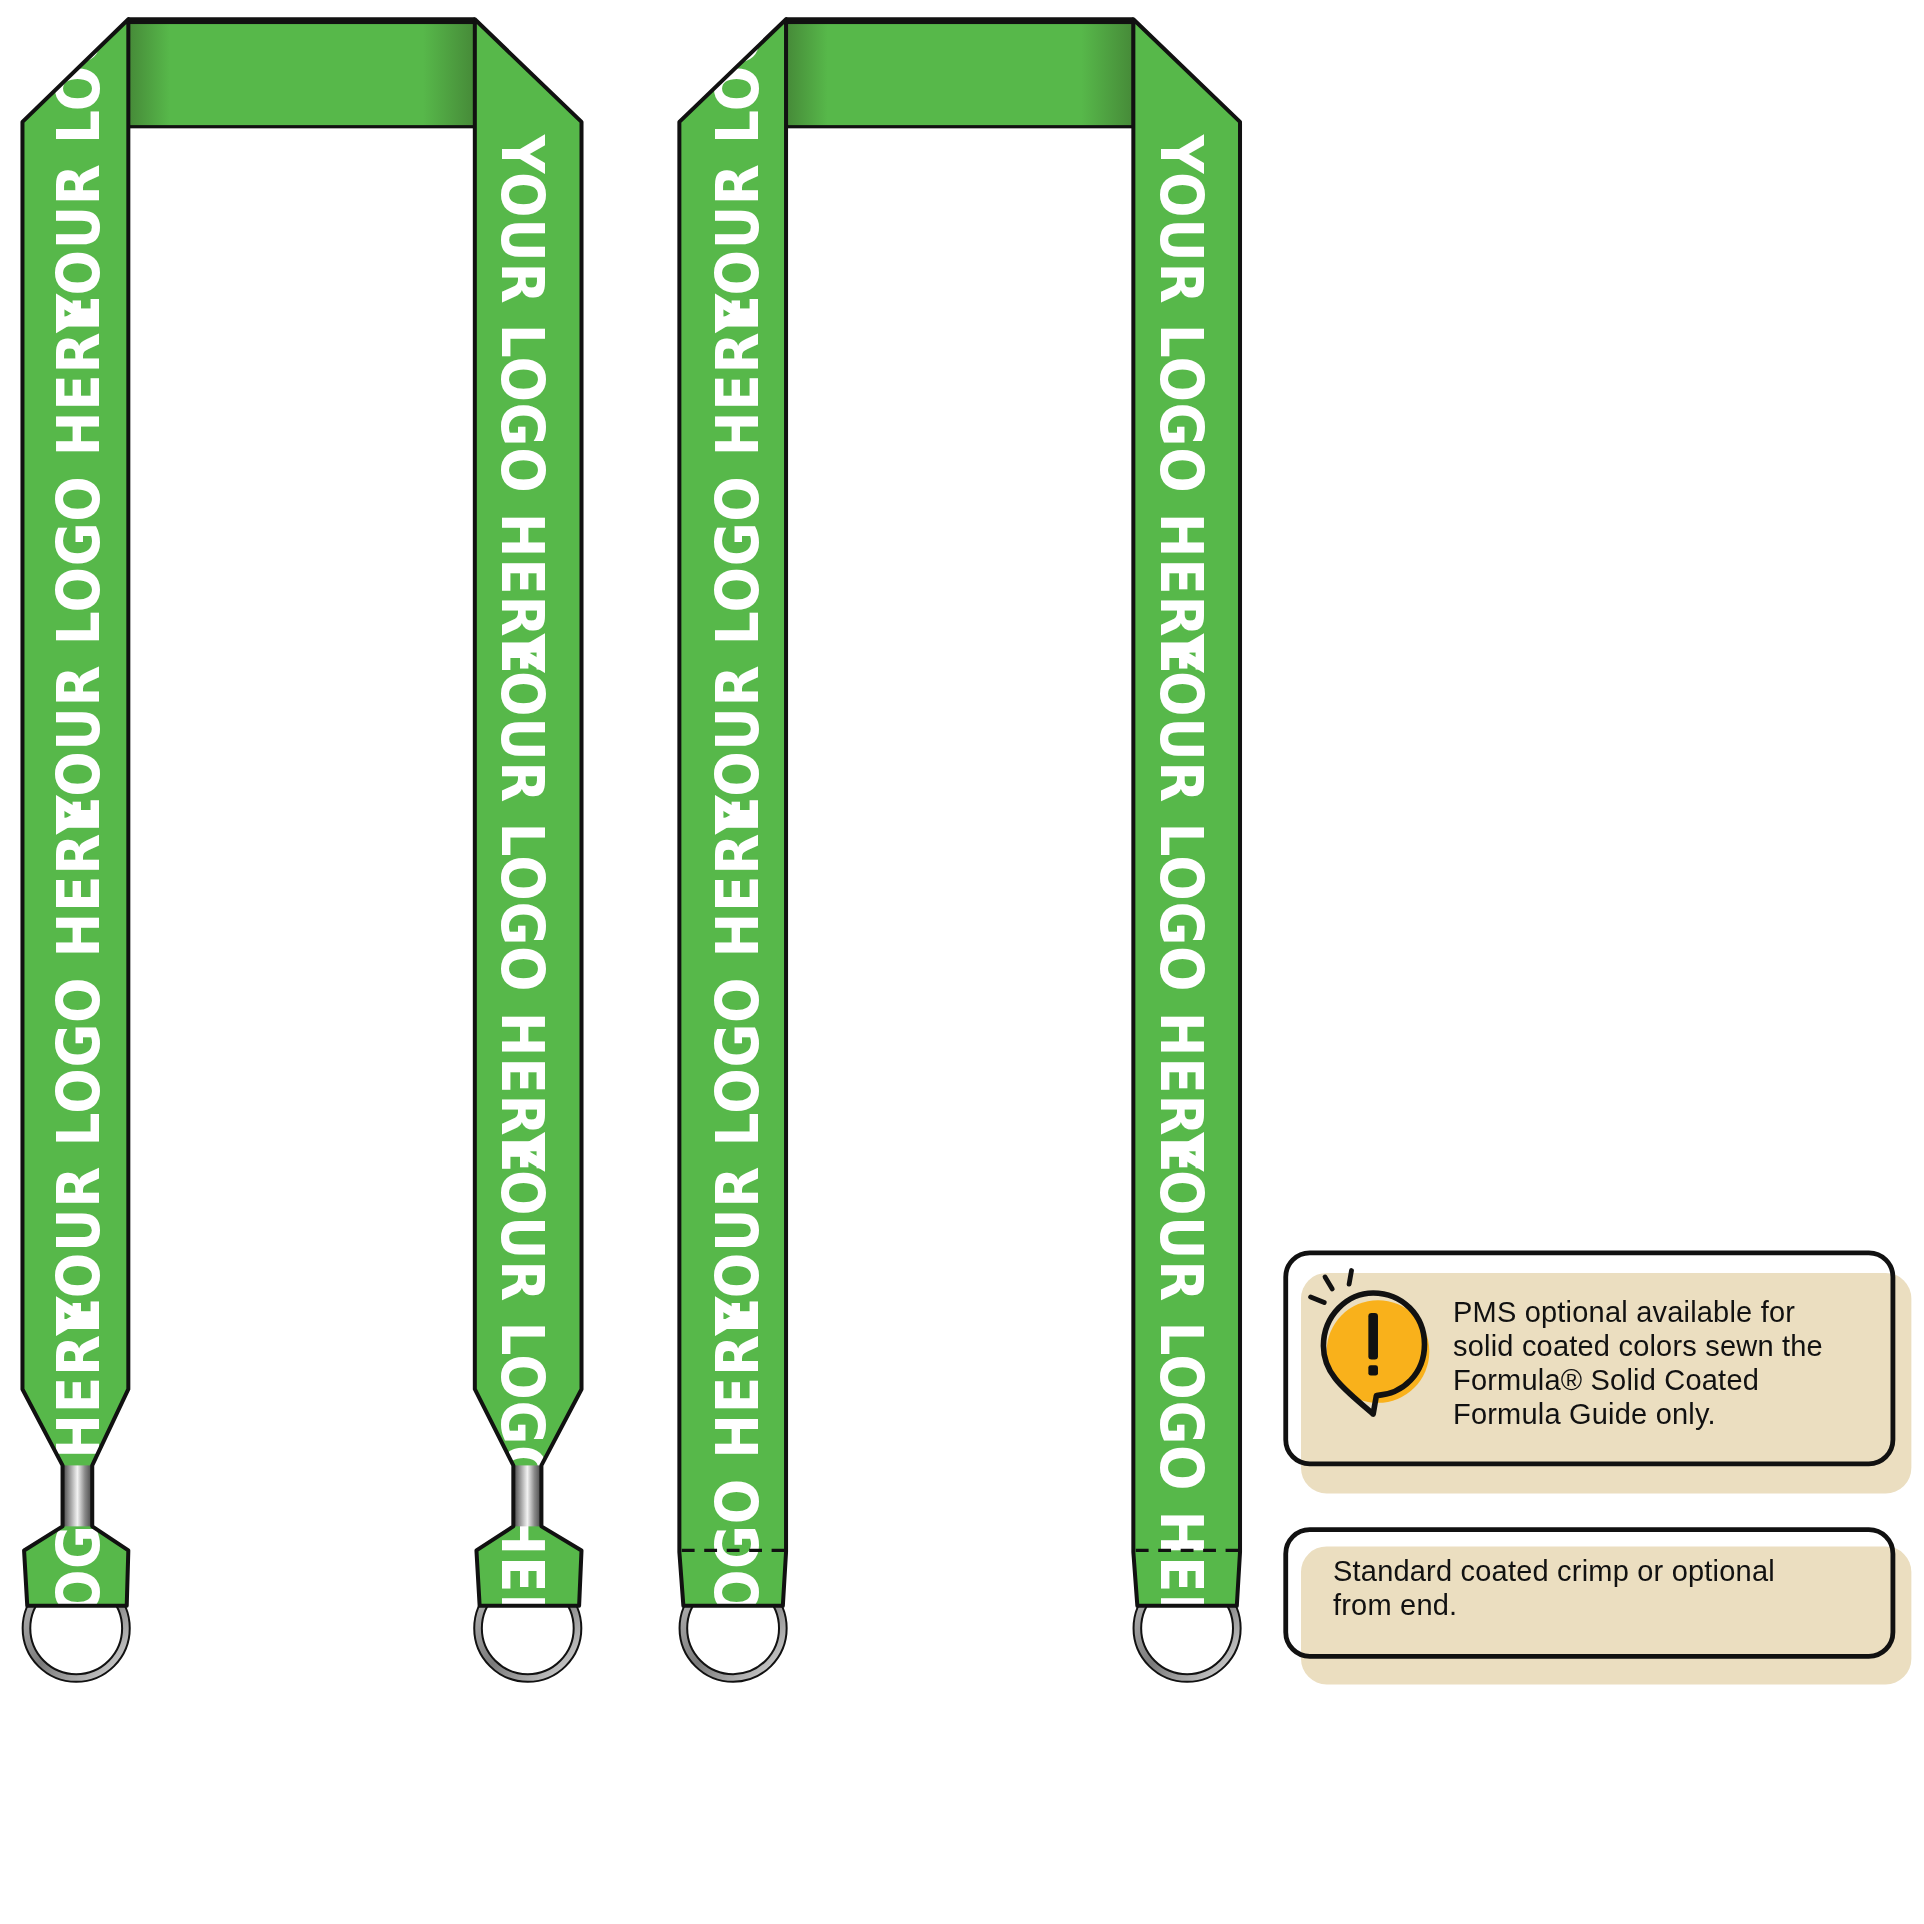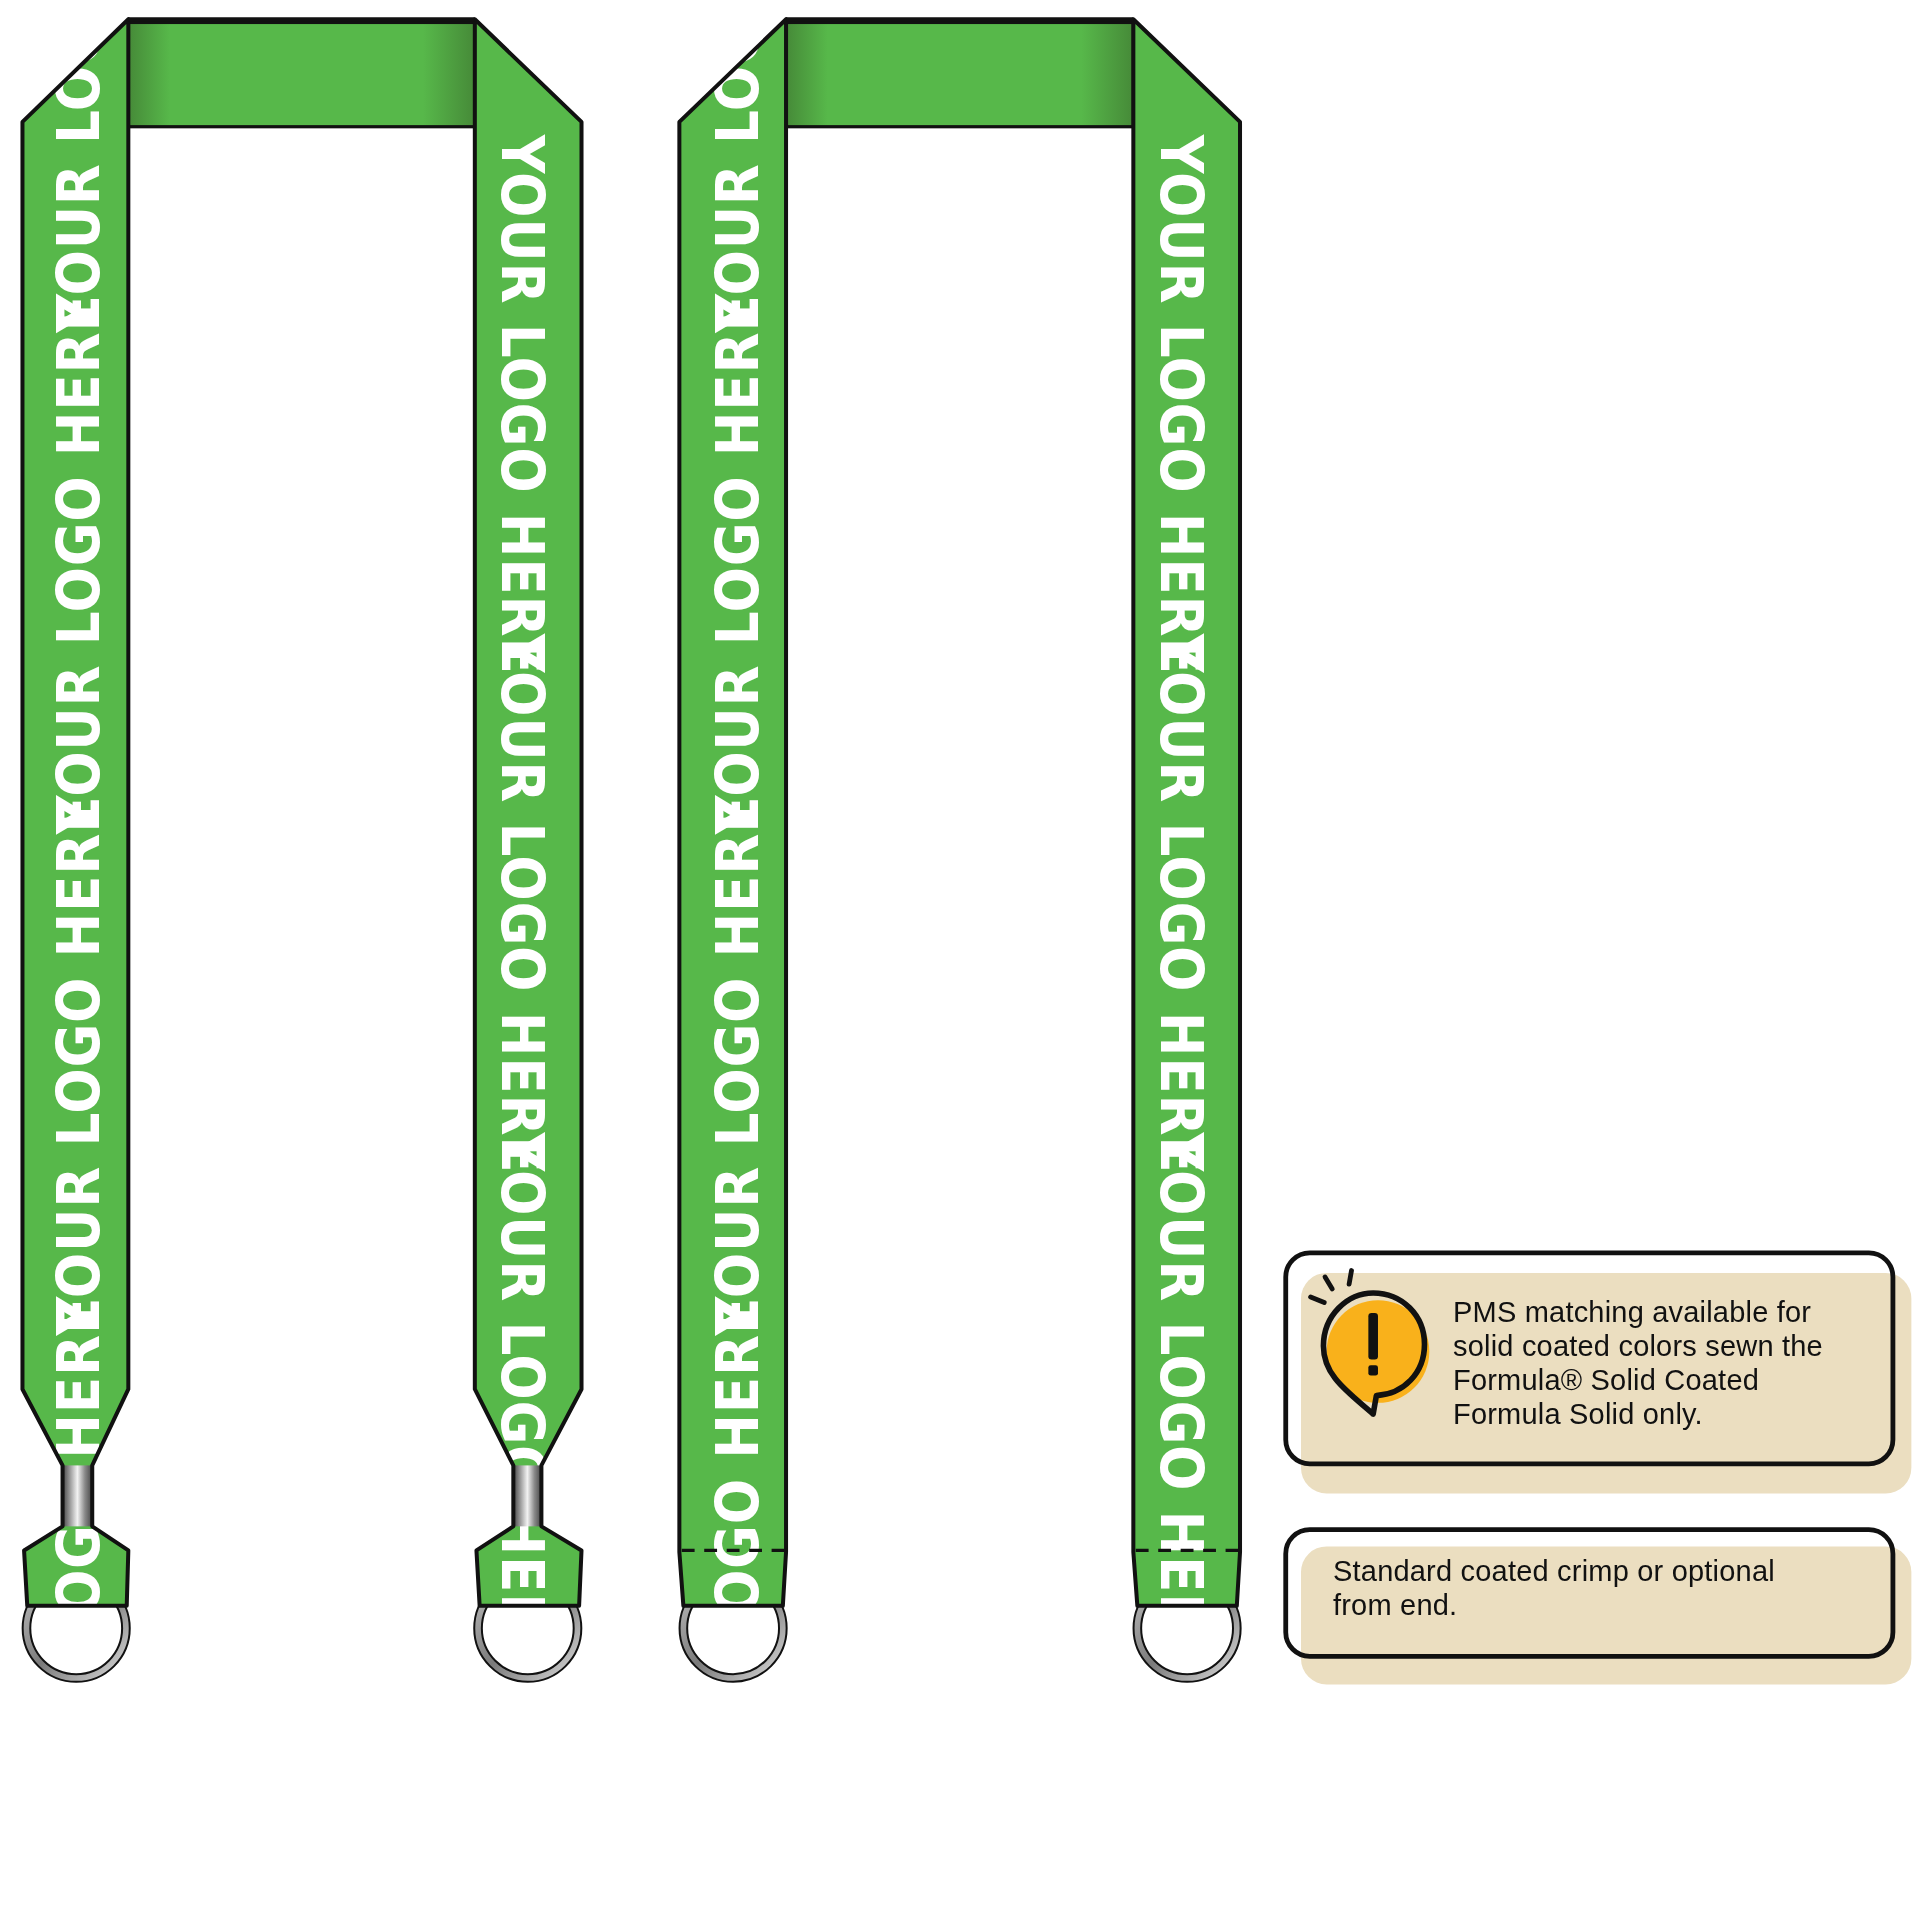--- a/index.html
+++ b/index.html
@@ -137,23 +137,23 @@
     </g>
   </g>
 
   <g>
     <rect x="1622" y="1928" width="761" height="172" rx="32" fill="#ebdec0"></rect>
     <rect x="1603" y="1907" width="757" height="158" rx="30" fill="none" stroke="#111" stroke-width="6"></rect>
   </g>
 </svg>
 
 <div class="note-text" style="left:1453px; top:1295px;">
-  <div>PMS matching available for</div>
+  <div>PMS optional available for</div>
   <div>solid coated colors sewn the</div>
   <div>Formula® Solid Coated</div>
-  <div>Formula Solid only.</div>
+  <div>Formula Guide only.</div>
 </div>
 
 <div class="note-text" style="left:1333px; top:1554px;">
   <div>Standard coated crimp or optional</div>
   <div>from end.</div>
 </div>
 
 
 </body></html>

